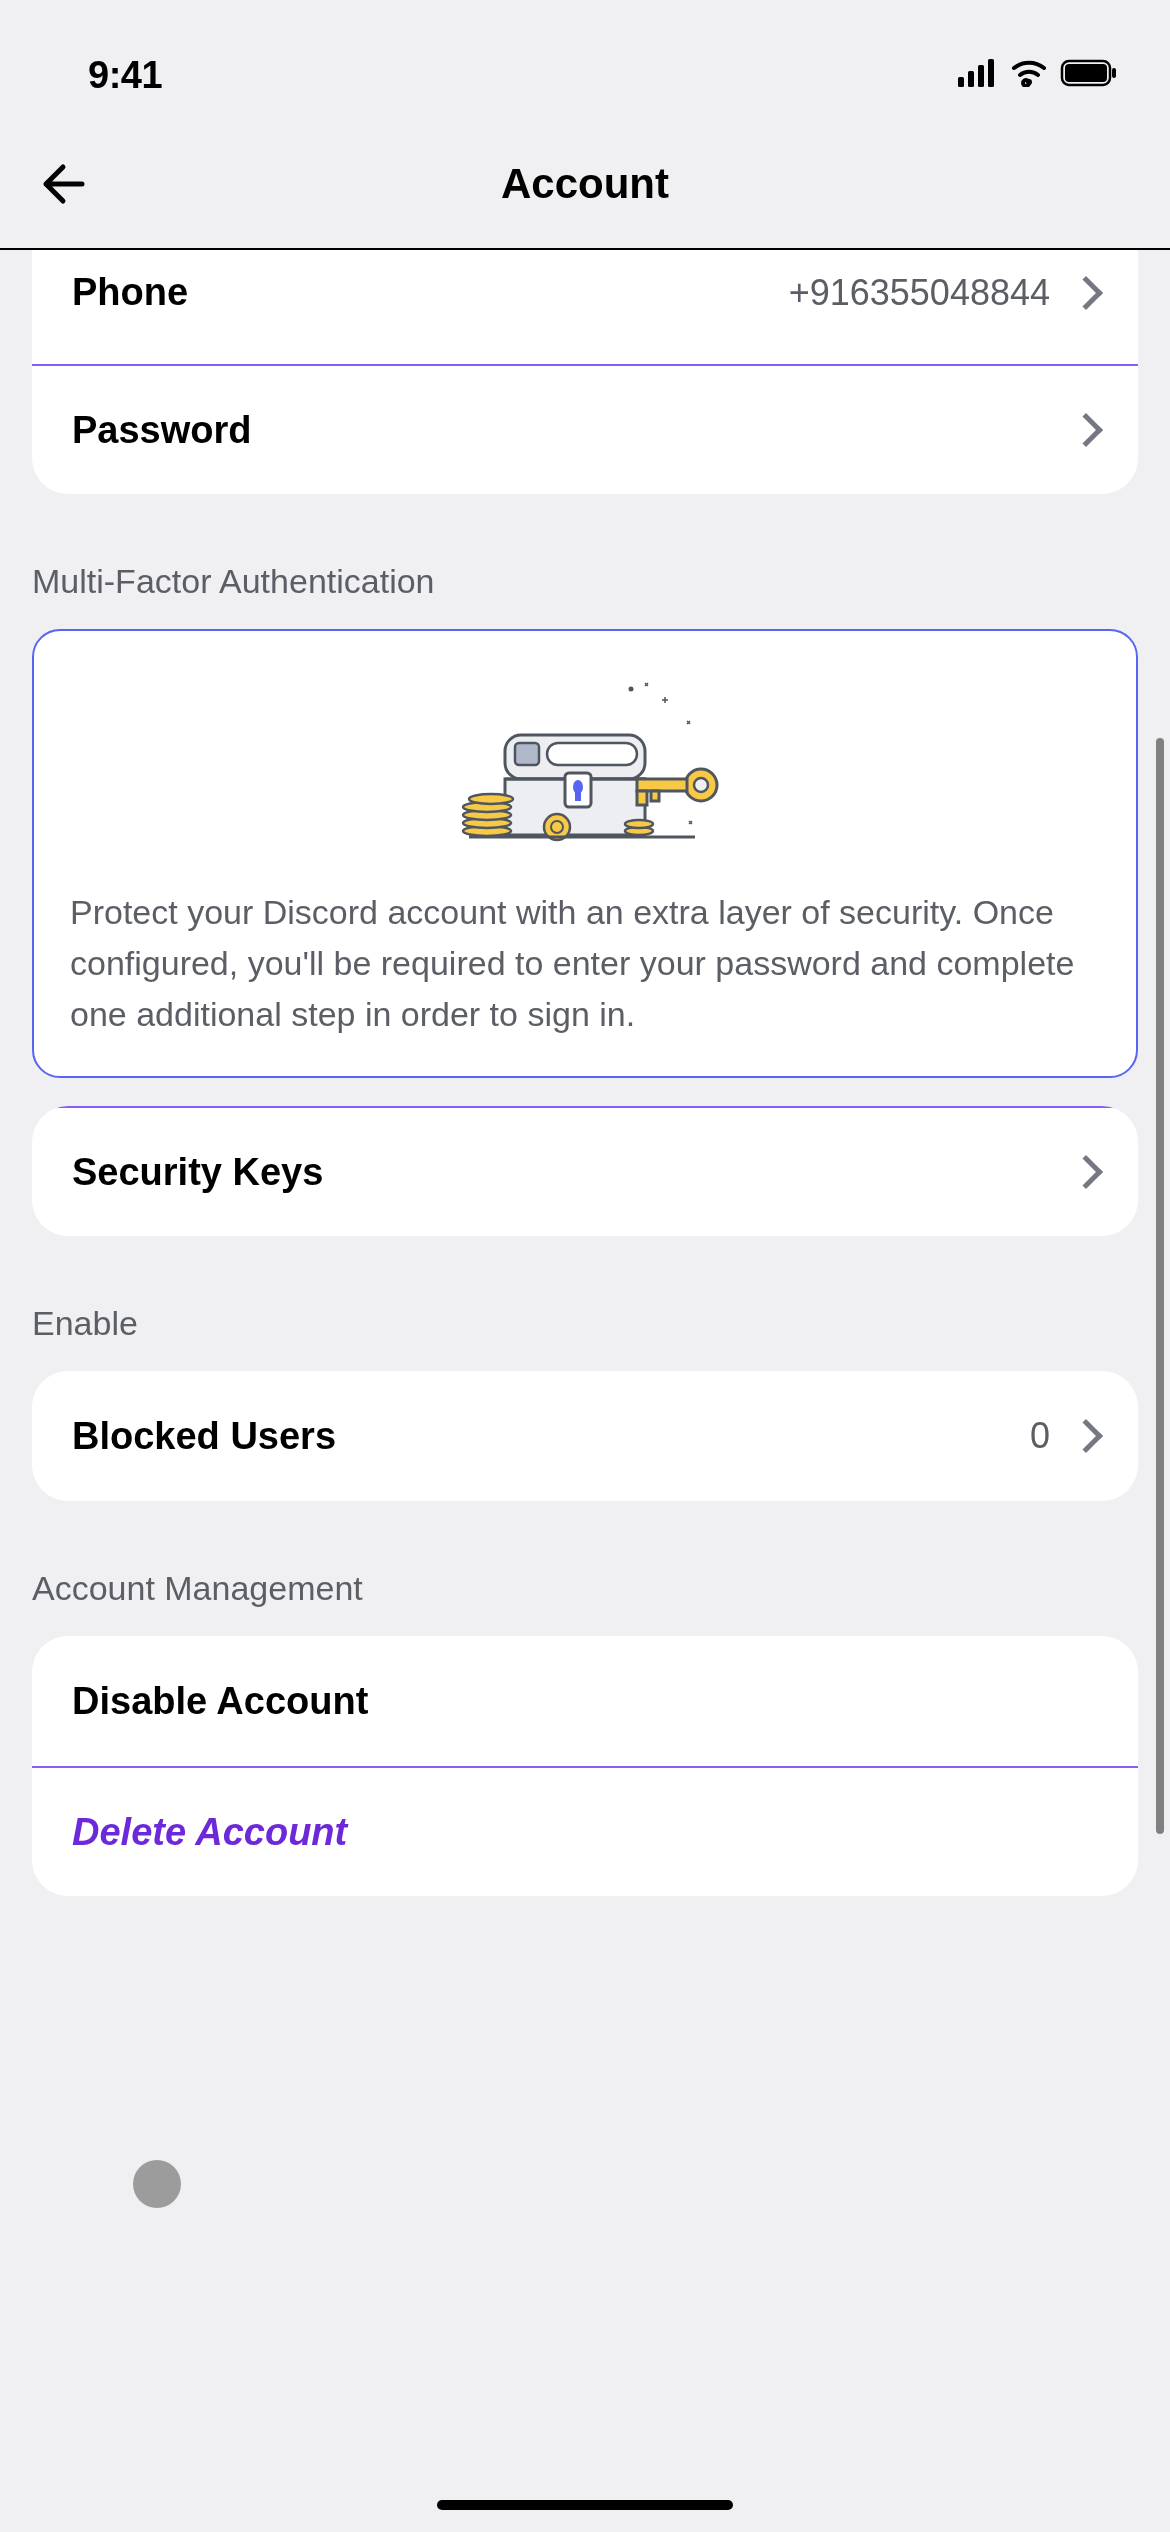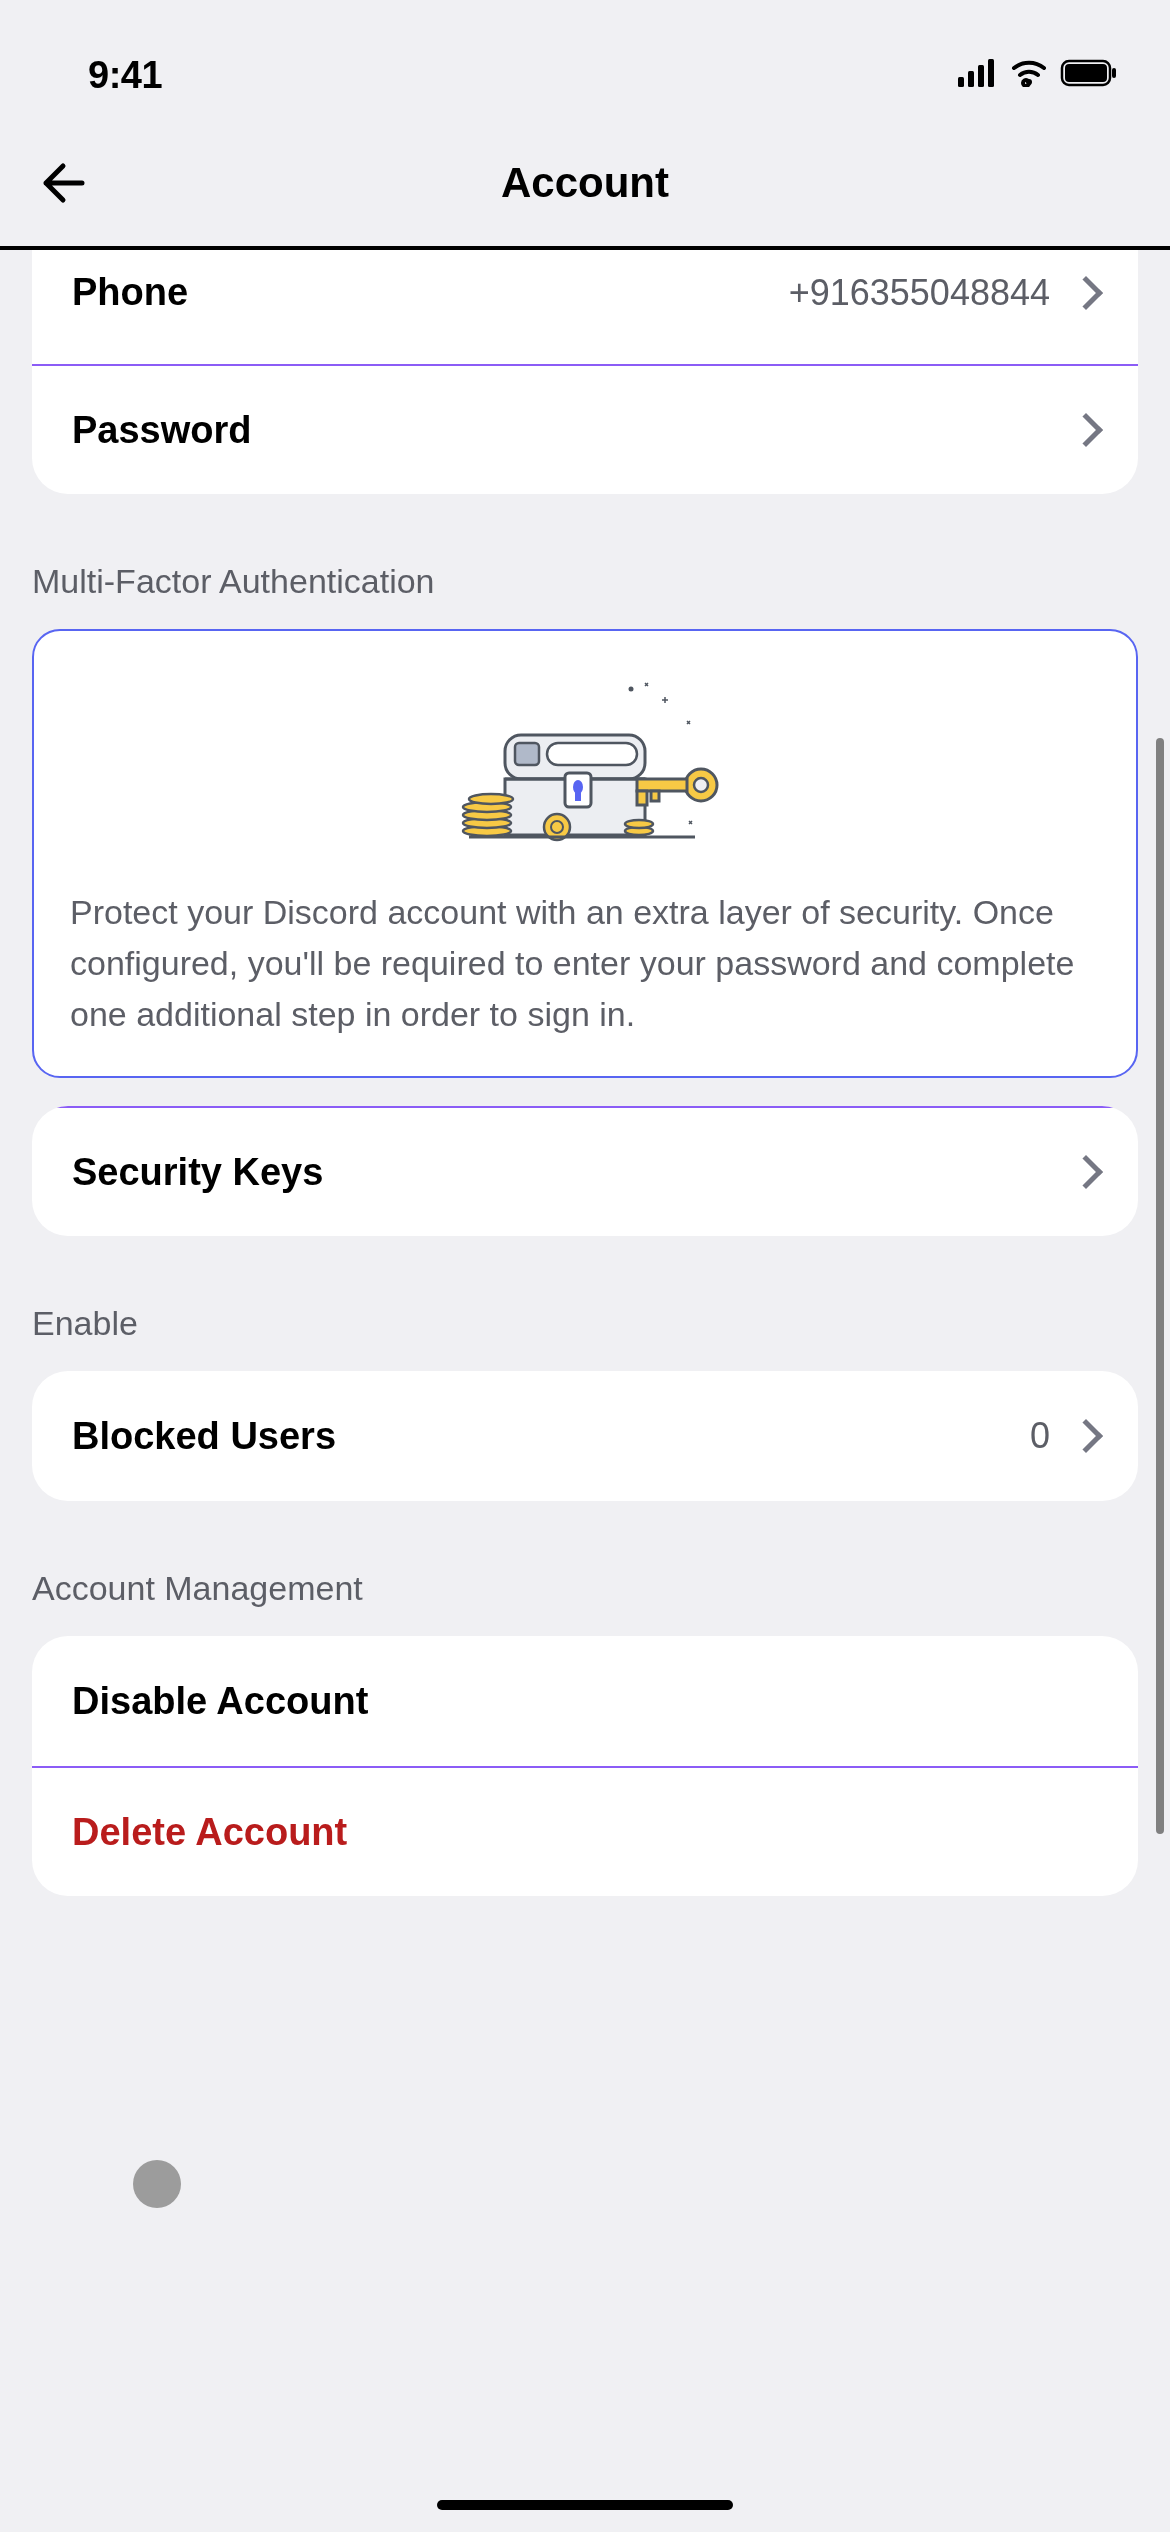--- a/index.html
+++ b/index.html
@@ -30,21 +30,21 @@
       align-items: center;
       gap: 12px;
     }
     .signal-icon, .wifi-icon, .battery-icon { display: inline-block; }
     .header {
       display: flex;
       align-items: center;
       justify-content: center;
       position: relative;
       height: 130px;
-      border-bottom: 4px solid #000000;
+      border-bottom: 2px solid #000000;
     }
     .back-btn {
       position: absolute;
       left: 35px;
       top: 50%;
       transform: translateY(-50%);
       width: 56px;
       height: 56px;
       display: flex;
       align-items: center;
@@ -120,21 +120,22 @@
     .mfa-text {
       font-size: 34px;
       color: #5c5e66;
       line-height: 1.5;
       padding: 0 4px;
     }
     .mfa-group {
       margin-top: 28px;
     }
     .delete-label {
-      color: #b91c1c;
+      color: #6d28d9;
+      font-style: italic;
     }
     .touch-circle {
       position: absolute;
       width: 48px;
       height: 48px;
       border-radius: 50%;
       background: #9c9c9c;
       left: 133px;
       top: 2160px;
       pointer-events: none;

